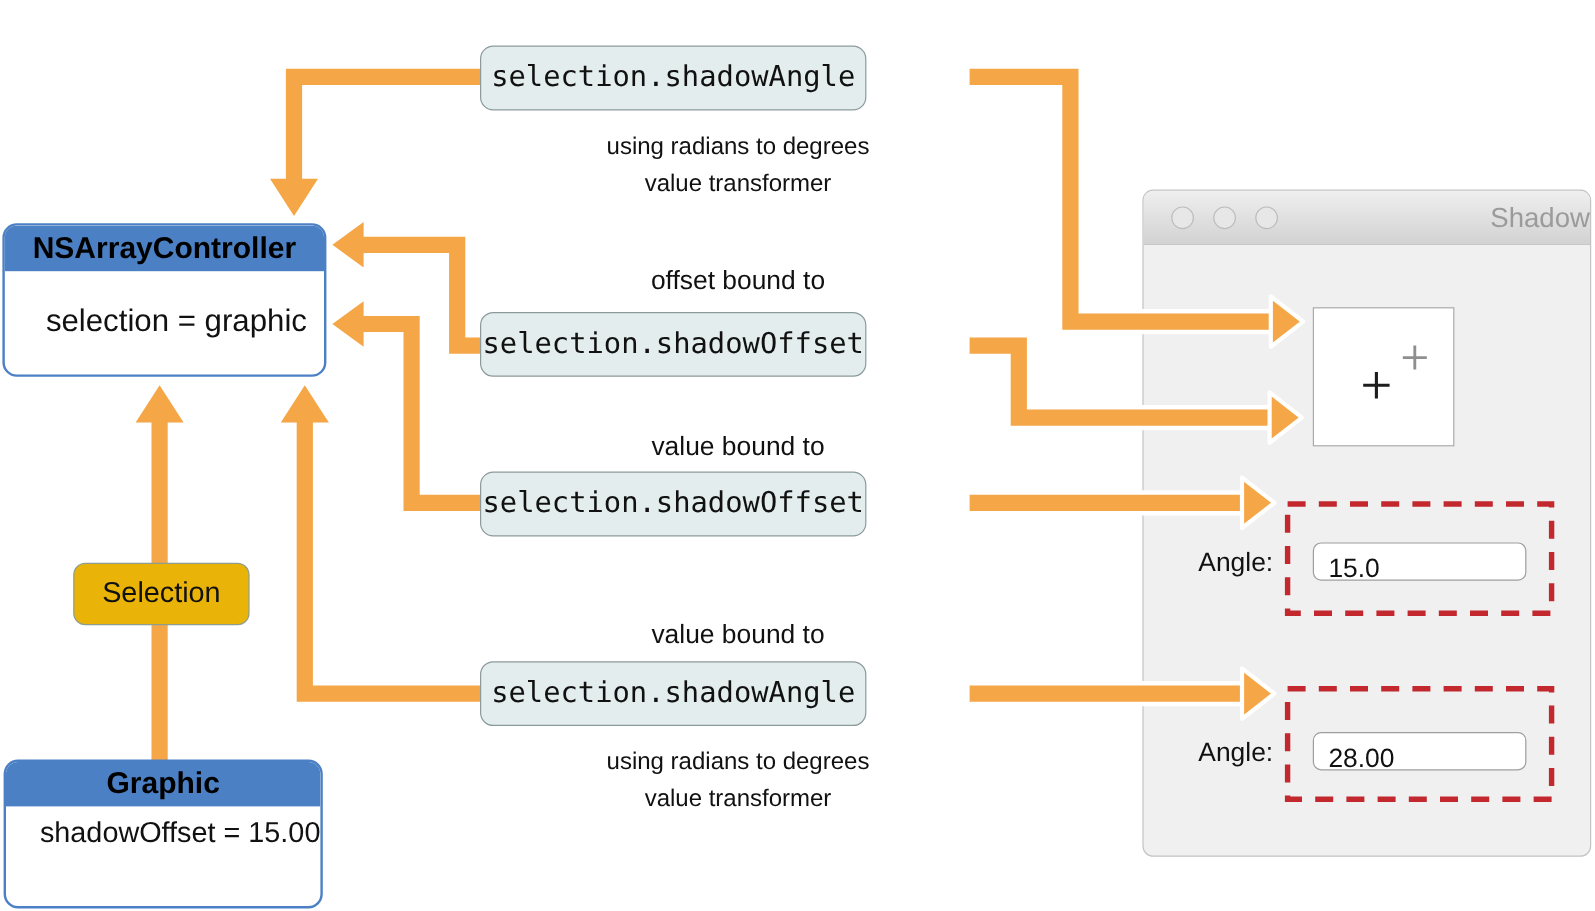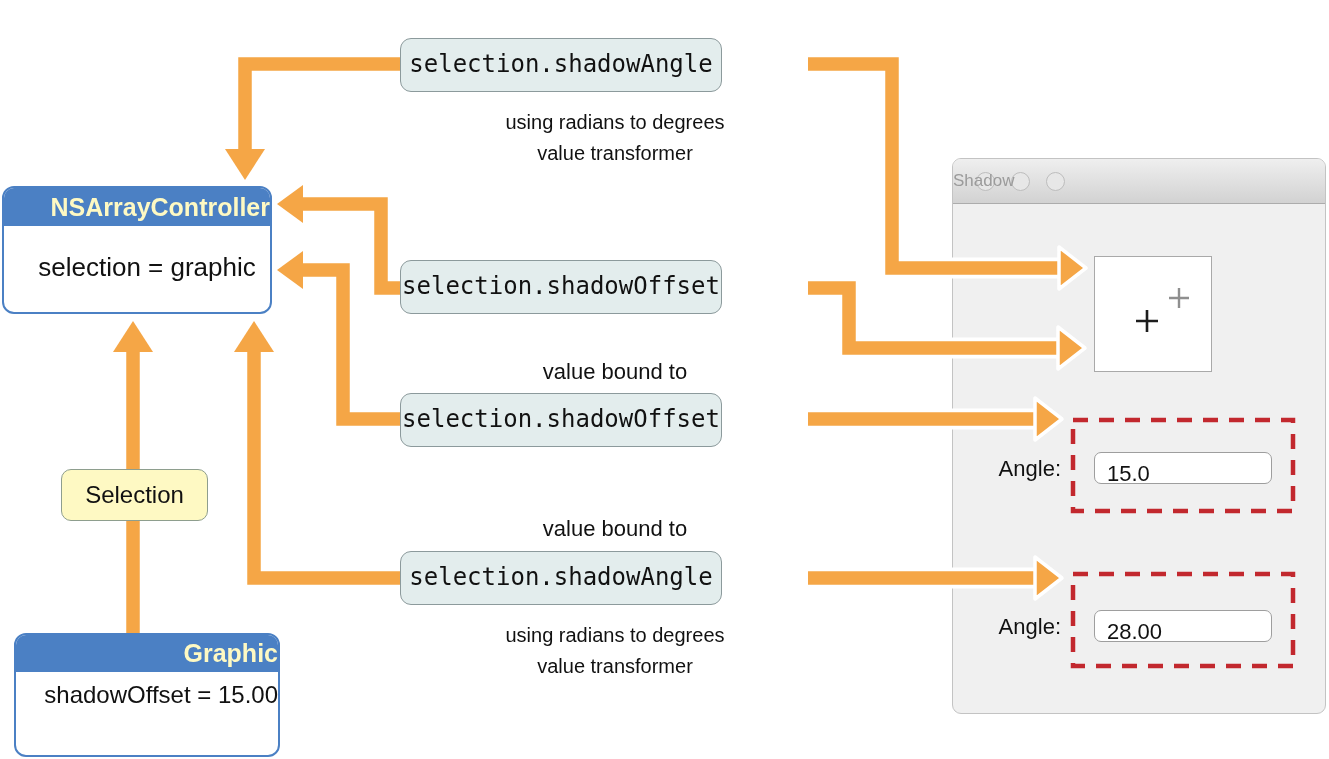--- a/index.html
+++ b/index.html
@@ -9,42 +9,42 @@
   
   .mac-window{position:absolute;left:952px;top:158px;width:374px;height:556px;
               background:#F0F0F0;border:1px solid #C3C3C3;border-radius:9px;box-sizing:border-box;}
   .titlebar{position:absolute;left:0;top:0;right:0;height:44px;
             background:linear-gradient(#EFEFEF,#D2D2D2);
             border-bottom:1px solid #ACACAC;border-radius:8px 8px 0 0;}
   .tl{position:absolute;top:13px;width:19px;height:19px;border-radius:50%;
       background:#E7E7E7;border:1.5px solid #BDBDBD;box-sizing:border-box;}
   .tl.c1{left:23px}.tl.c2{left:58px}.tl.c3{left:93px}
   .win-title{position:absolute;left:0;right:0;top:0;height:44px;line-height:44px;
-             text-align:left;font-size:17px;color:#9B9B9B;}
+             text-align:right;font-size:23px;color:#9B9B9B;}
   .preview{position:absolute;left:141px;top:97px;width:118px;height:116px;
            background:#fff;border:1.5px solid #A9A9A9;box-sizing:border-box;}
   .field-label{position:absolute;left:6px;width:102px;text-align:right;font-size:22px;color:#111;}
   .lbl-offset{top:297px}.lbl-angle{top:455px}
   .field{position:absolute;left:141px;width:178px;height:32px;background:#fff;
          border:1.5px solid #9E9E9E;border-radius:7px;font-size:22px;color:#111;
          padding:12px 6px 0 12px;box-sizing:border-box;outline:none;
          font-family:"Liberation Sans",sans-serif;}
   .fld-offset{top:293px}.fld-angle{top:451px}
 
   
   .node{position:absolute;border:2.5px solid #4B80C4;border-radius:12px;background:#fff;
         box-sizing:border-box;z-index:10;overflow:hidden;}
-  .node-header{background:#4B80C4;color:#fef9c3;font-weight:bold;text-align:right;}
+  .node-header{background:#4B80C4;color:#000000;font-weight:bold;text-align:center;}
   .controller{left:2px;top:186px;width:270px;height:128px;}
   .controller .node-header{height:38px;line-height:38px;font-size:25px;}
   .controller .node-body{height:85px;line-height:82px;text-align:center;font-size:26px;margin-left:20px;}
-  .graphic{left:14px;top:633px;width:266px;height:124px;}
+  .graphic{left:3px;top:633px;width:266px;height:124px;}
   .graphic .node-header{height:37px;line-height:37px;font-size:25px;}
   .graphic .node-body{text-align:right;font-size:24px;line-height:30px;padding-top:8px;}
-  .badge{position:absolute;left:61px;top:469px;width:147px;height:52px;background:#fef9c3;
+  .badge{position:absolute;left:61px;top:469px;width:147px;height:52px;background:#eab308;
          border:1.5px solid #8E9E8E;border-radius:10px;box-sizing:border-box;
          text-align:center;line-height:49px;font-size:24px;z-index:10;}
 
   
   .bind-box{position:absolute;left:400px;width:322px;height:54px;background:#E3EDED;
             border:1.5px solid #8C9A9C;border-radius:11px;box-sizing:border-box;z-index:10;
             text-align:center;font-family:"DejaVu Sans Mono",monospace;font-size:24px;
             line-height:50px;color:#111;}
   .bb1{top:38px}.bb2{top:260px}.bb3{top:393px}.bb4{top:551px}
   .caption{position:absolute;left:424px;width:382px;text-align:center;font-size:22px;
@@ -159,20 +159,21 @@
     <div class="node-header">Graphic</div>
     <div class="node-body">
       <div>shadowOffset = 15.00</div>
     </div>
   </div>
 
   <div class="bind-box bb1">selection.shadowAngle</div>
   <div class="note note1">using radians to degrees
 value transformer</div>
 
+  <div class="caption cap2">offset bound to</div>
   <div class="bind-box bb2">selection.shadowOffset</div>
 
   <div class="caption cap3">value bound to</div>
   <div class="bind-box bb3">selection.shadowOffset</div>
 
   <div class="caption cap4">value bound to</div>
   <div class="bind-box bb4">selection.shadowAngle</div>
   <div class="note note4">using radians to degrees
 value transformer</div>
 

